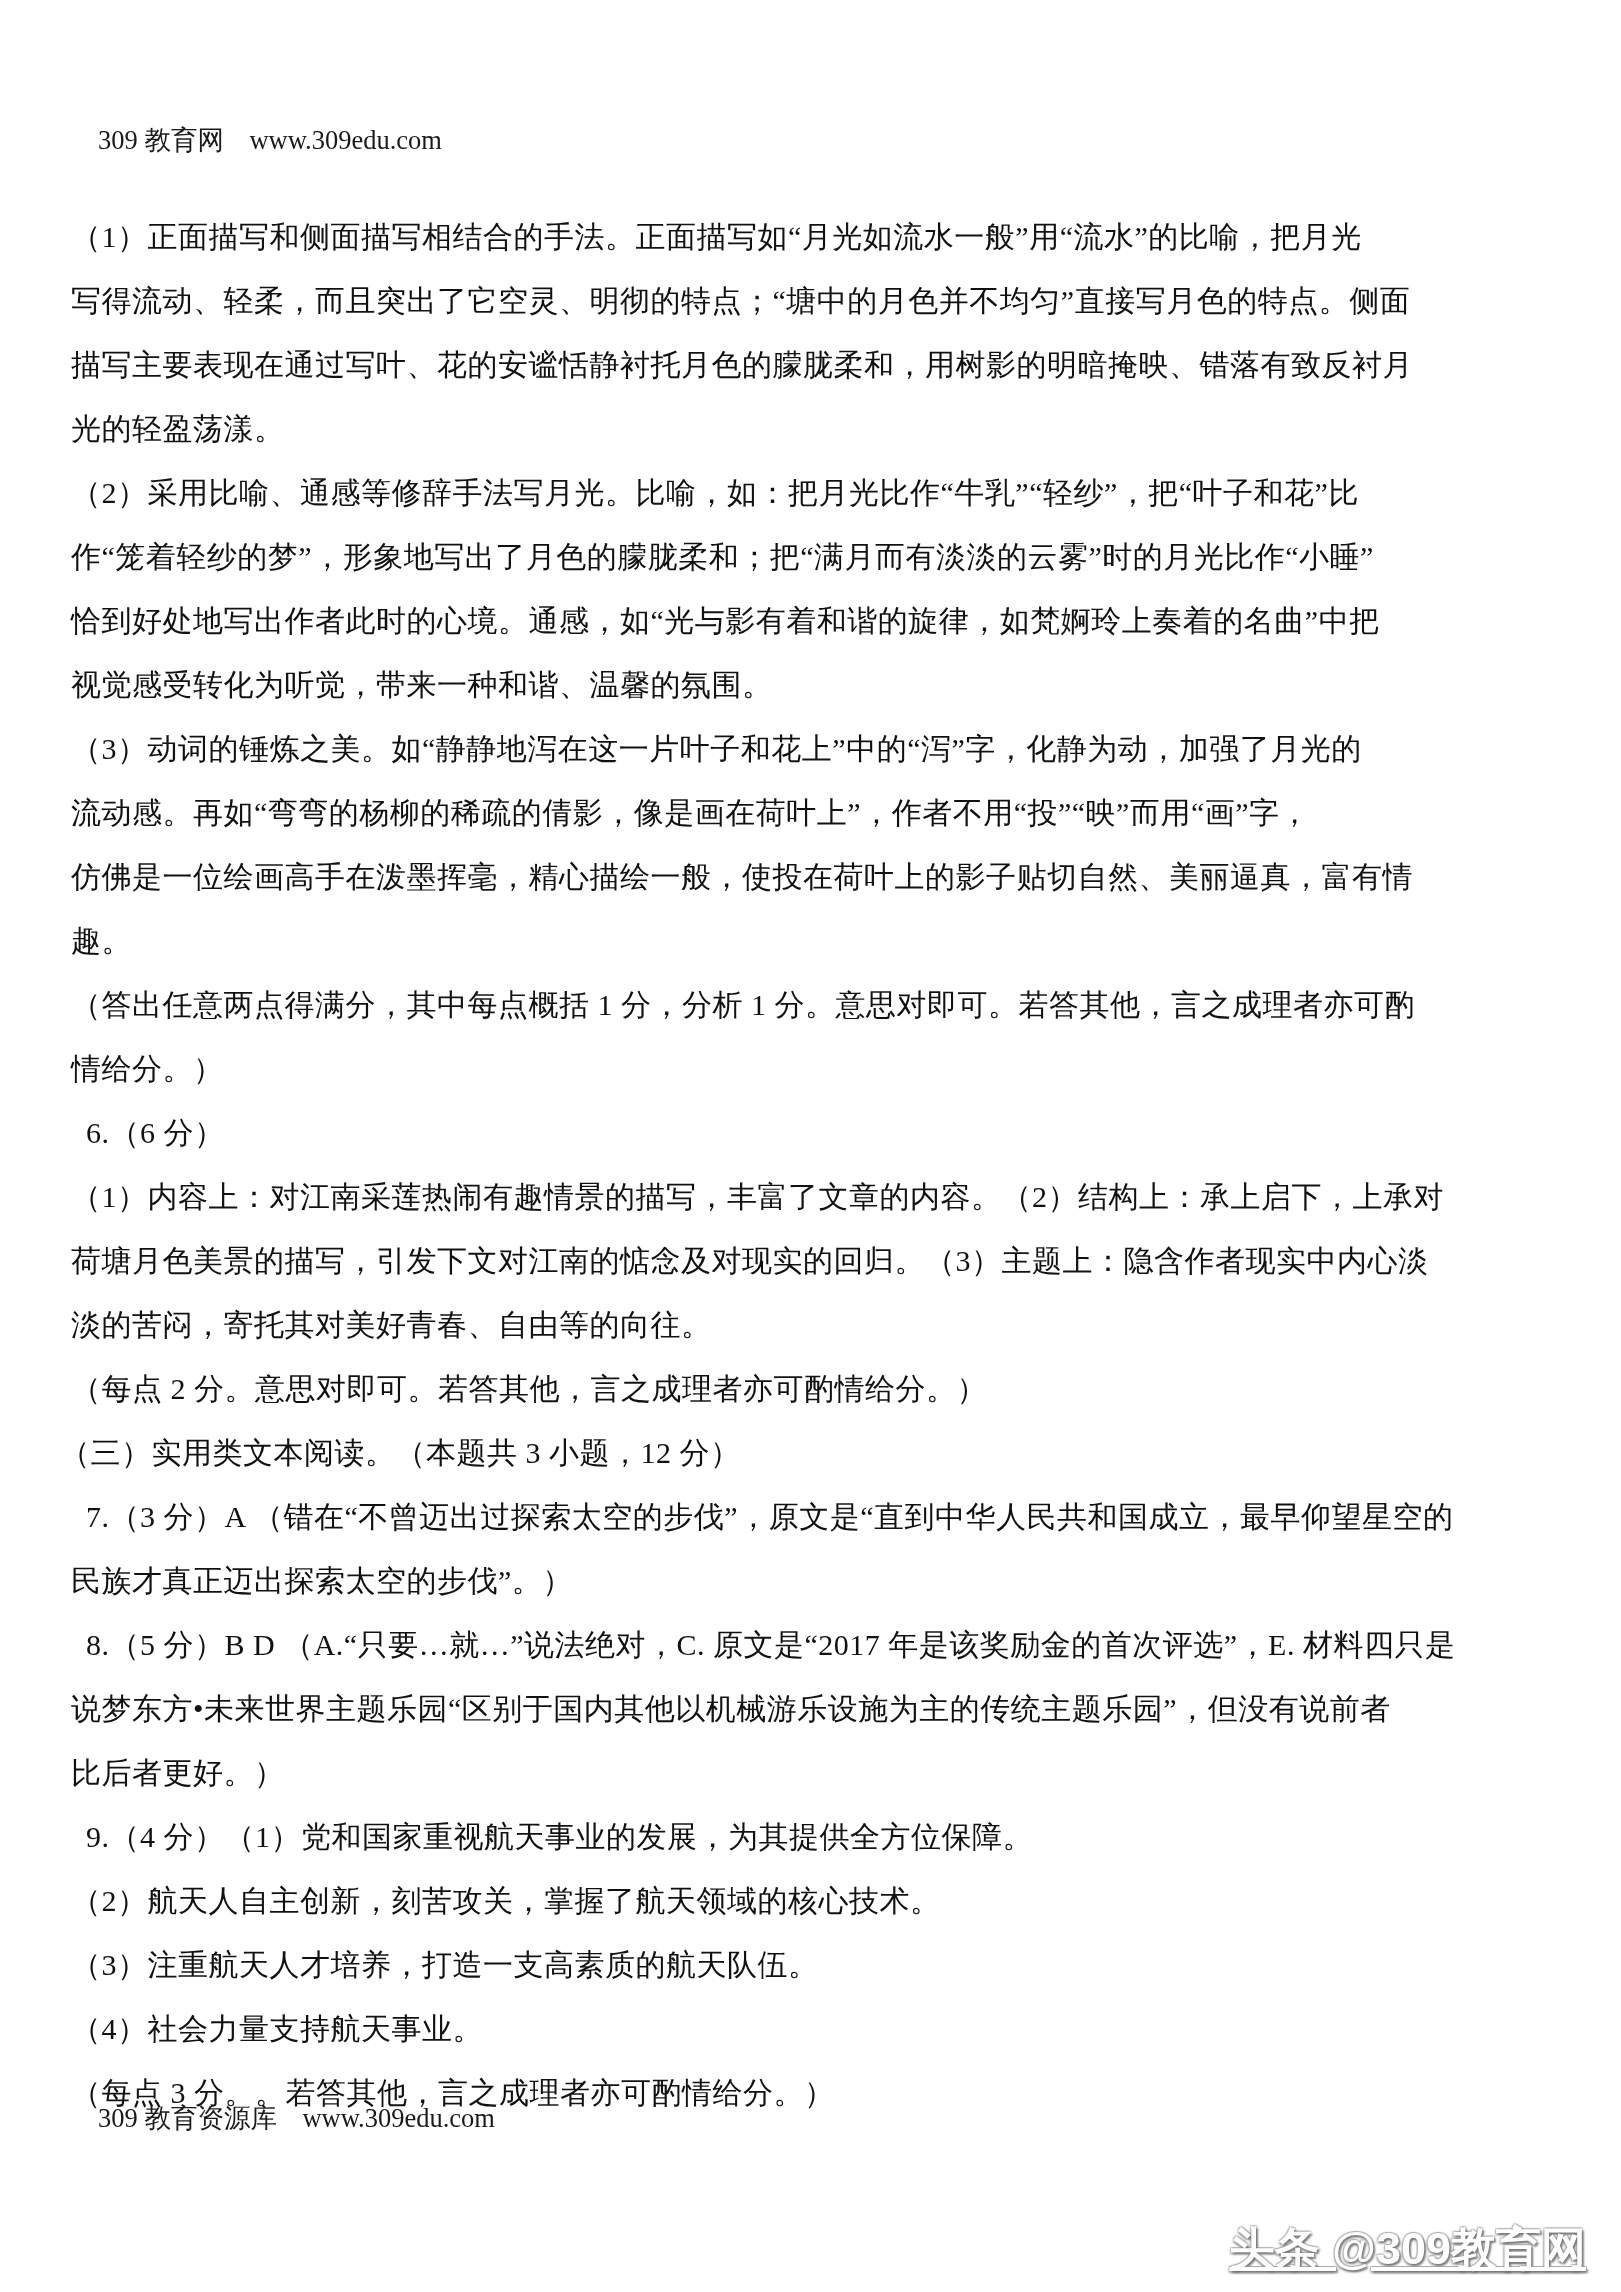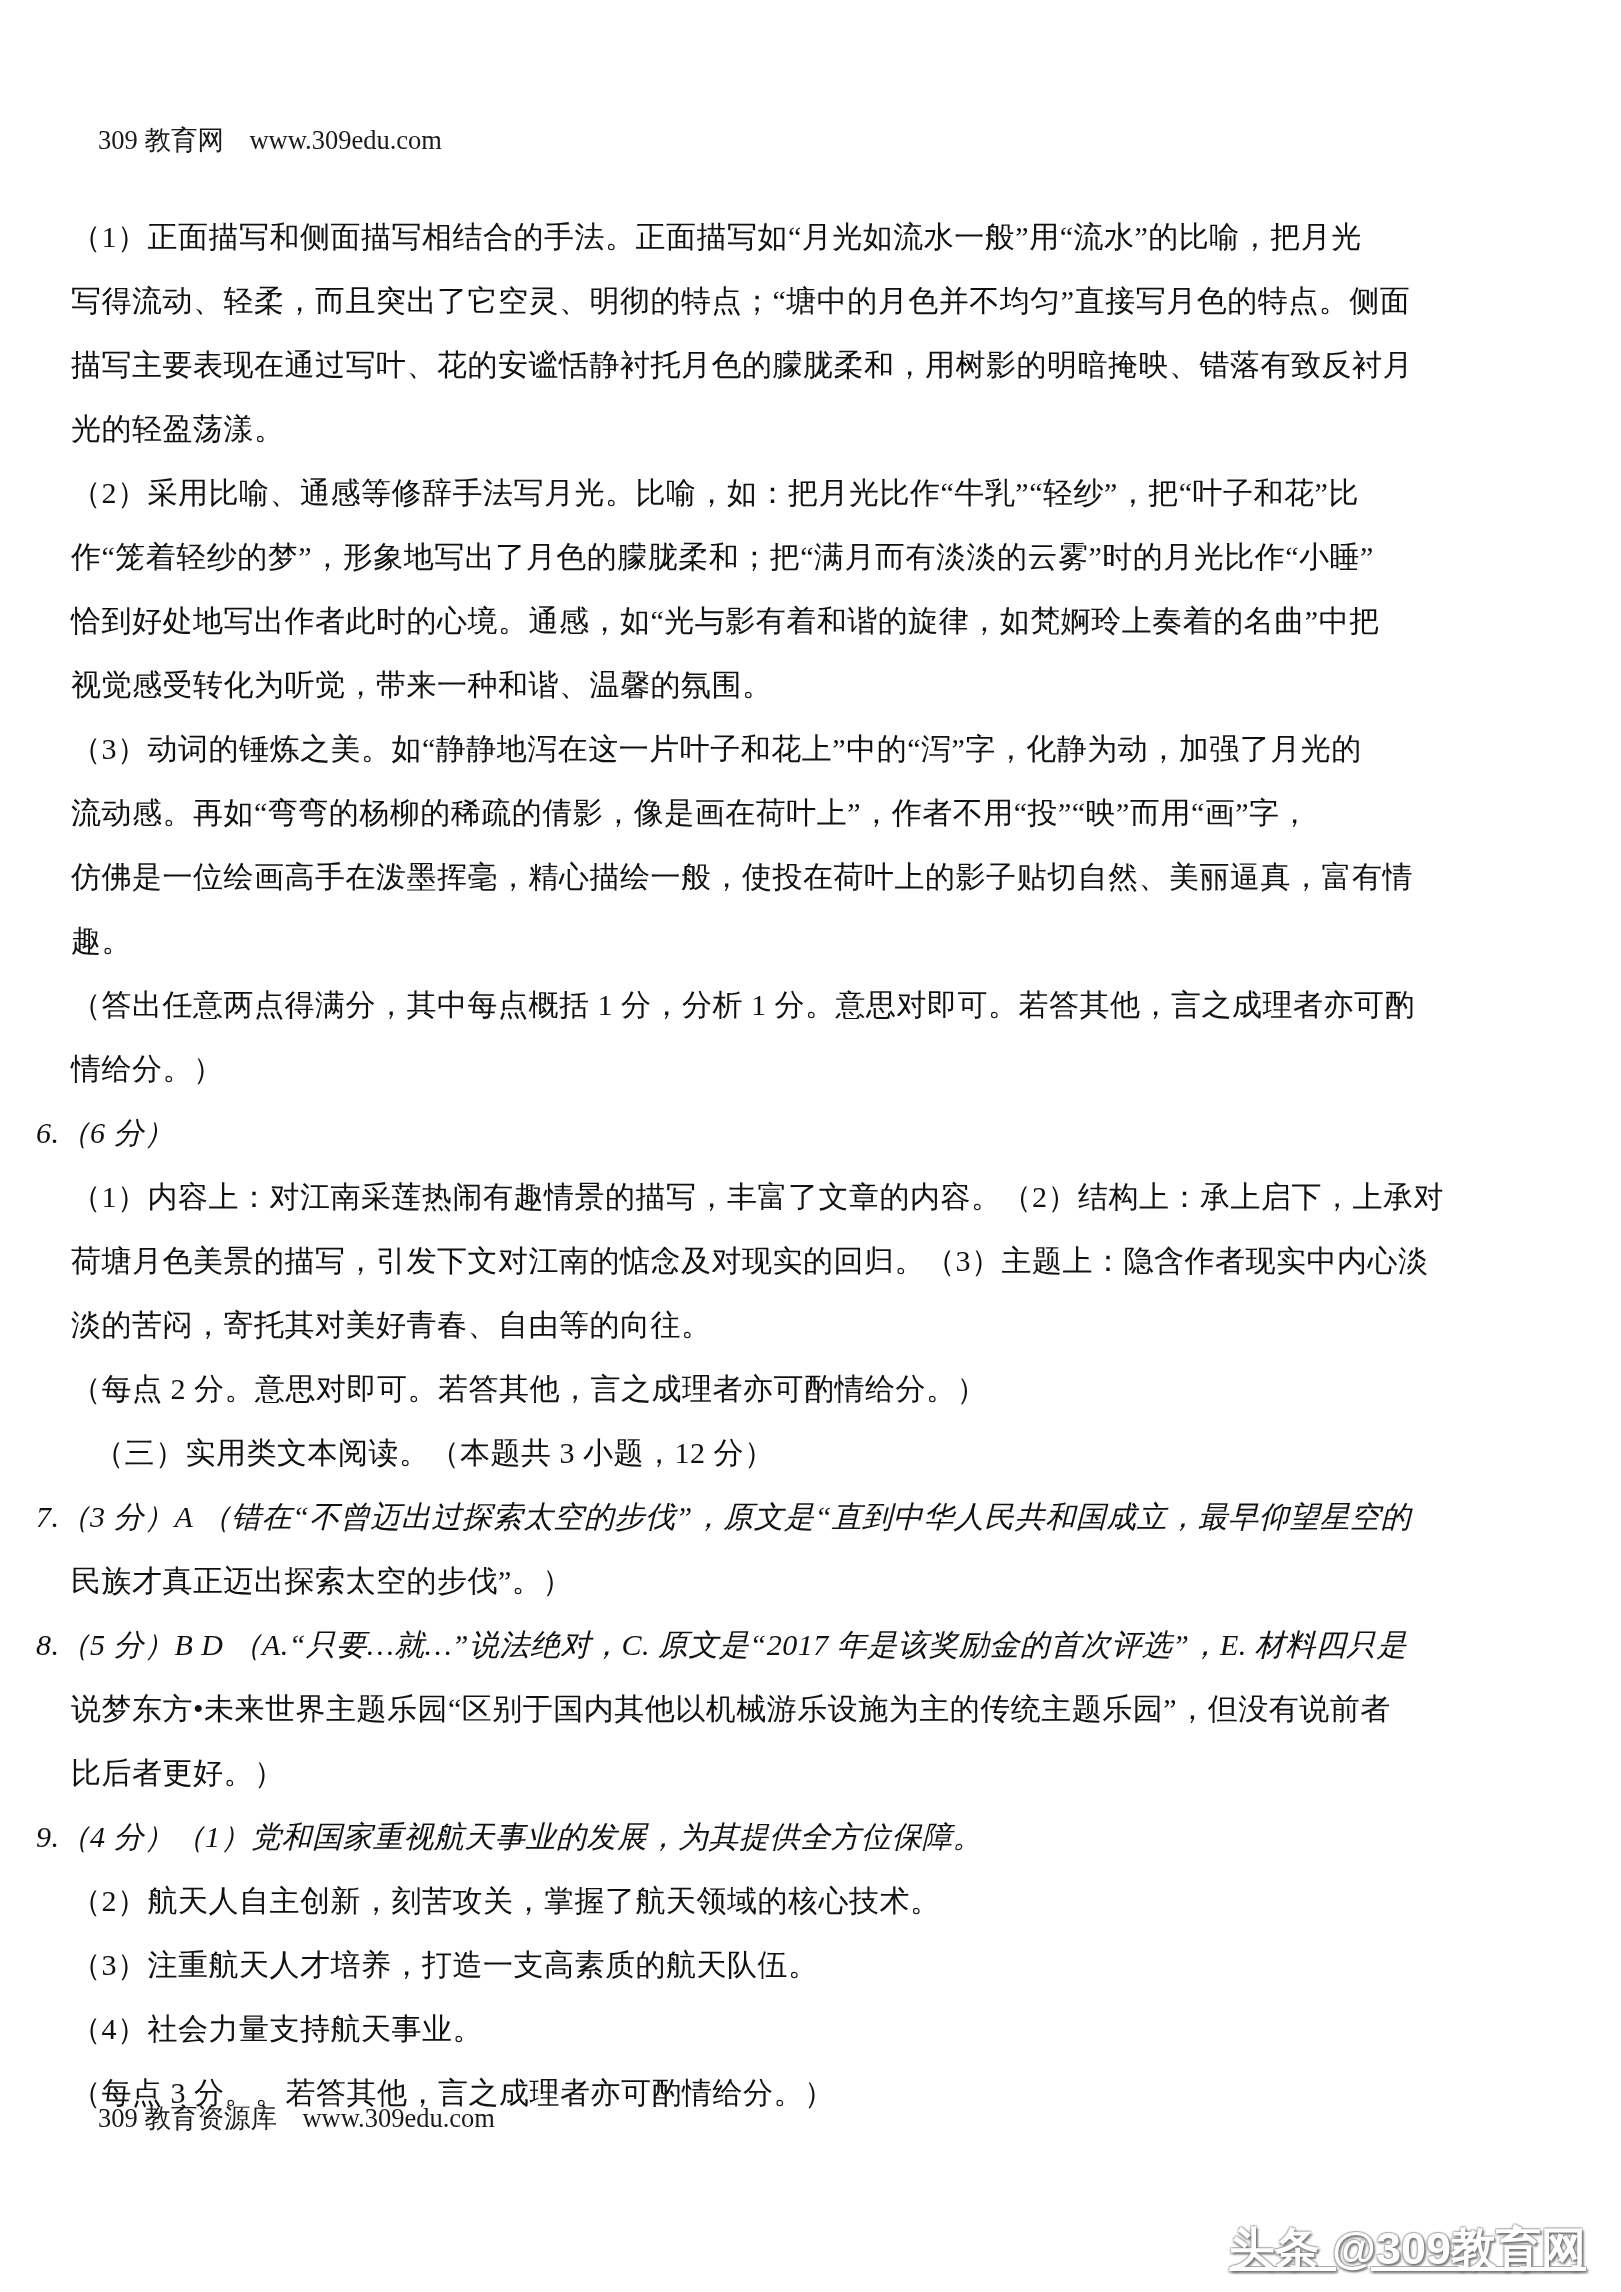--- a/index.html
+++ b/index.html
@@ -21,22 +21,22 @@
     position:absolute;left:0;top:193px;right:0;
   }
   .line{
     height:64px;line-height:64px;
     font-size:30px;
     white-space:nowrap;
     letter-spacing:0.5px;
     color:#111111;
   }
   .para{padding-left:71px;}
-  .item{padding-left:36px;font-style:italic;}
-  .section{padding-left:94px;}
+  .item{padding-left:86px;}
+  .section{padding-left:60px;}
   .doc-footer{
     position:absolute;left:98px;top:2088px;
     font-size:26.5px;white-space:nowrap;color:#1a1a1a;
   }
   .doc-footer .brand{margin-right:25.5px;}
   .watermark{
     position:absolute;right:35px;top:2207px;
     font-family:"Liberation Sans","DejaVu Sans",sans-serif;
     font-weight:bold;
     font-size:45px;

